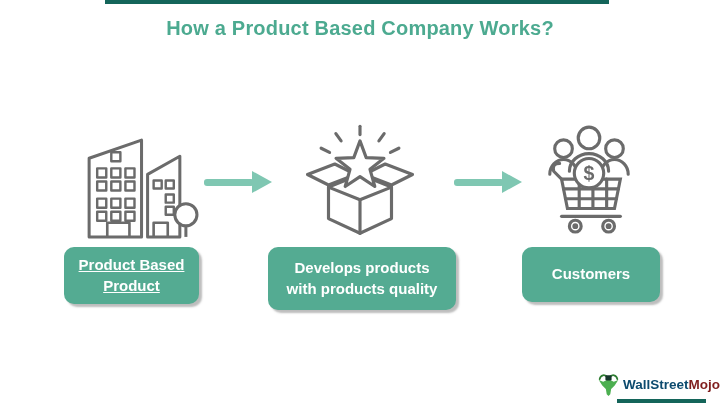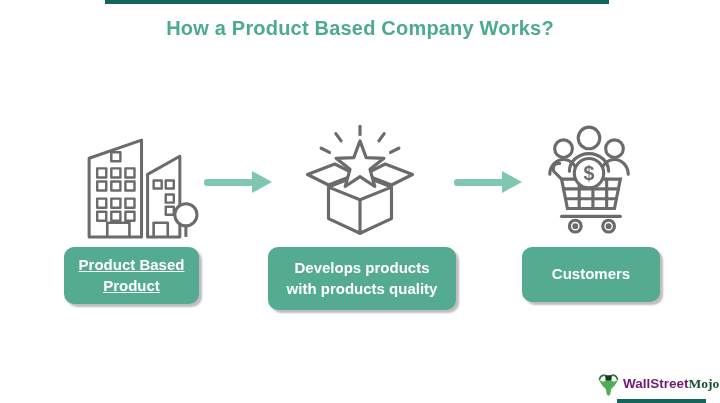--- a/index.html
+++ b/index.html
@@ -28,22 +28,22 @@
   .step-box{
     position:absolute;background:#54ab92;color:#ffffff;border-radius:10px;
     display:flex;flex-direction:column;align-items:center;justify-content:center;
     text-align:center;font-weight:bold;font-size:15px;line-height:1.35;
     box-shadow:3px 3px 2px rgba(135,135,135,.55);
   }
   .step-box span{display:block;}
   .logo{position:absolute;left:597px;top:371px;height:26px;display:flex;align-items:center;}
   .logo .bull{width:23px;height:25px;margin-right:3px;}
   .logo .brand{font-size:13.5px;font-weight:bold;white-space:nowrap;}
-  .logo .brand .dark{color:#701a75;}
-  .logo .brand .green{color:#14532d;font-family:Liberation Serif, serif;}
+  .logo .brand .dark{color:#0c4a6e;}
+  .logo .brand .green{color:#7f1d1d;}
   .logo-underline{
     position:absolute;left:617px;top:399px;width:89px;height:4px;background:#14655a;
   }
 </style>
 </head>
 <body>
 
 <div class="slide">
 
   <div class="top-bar"></div>

